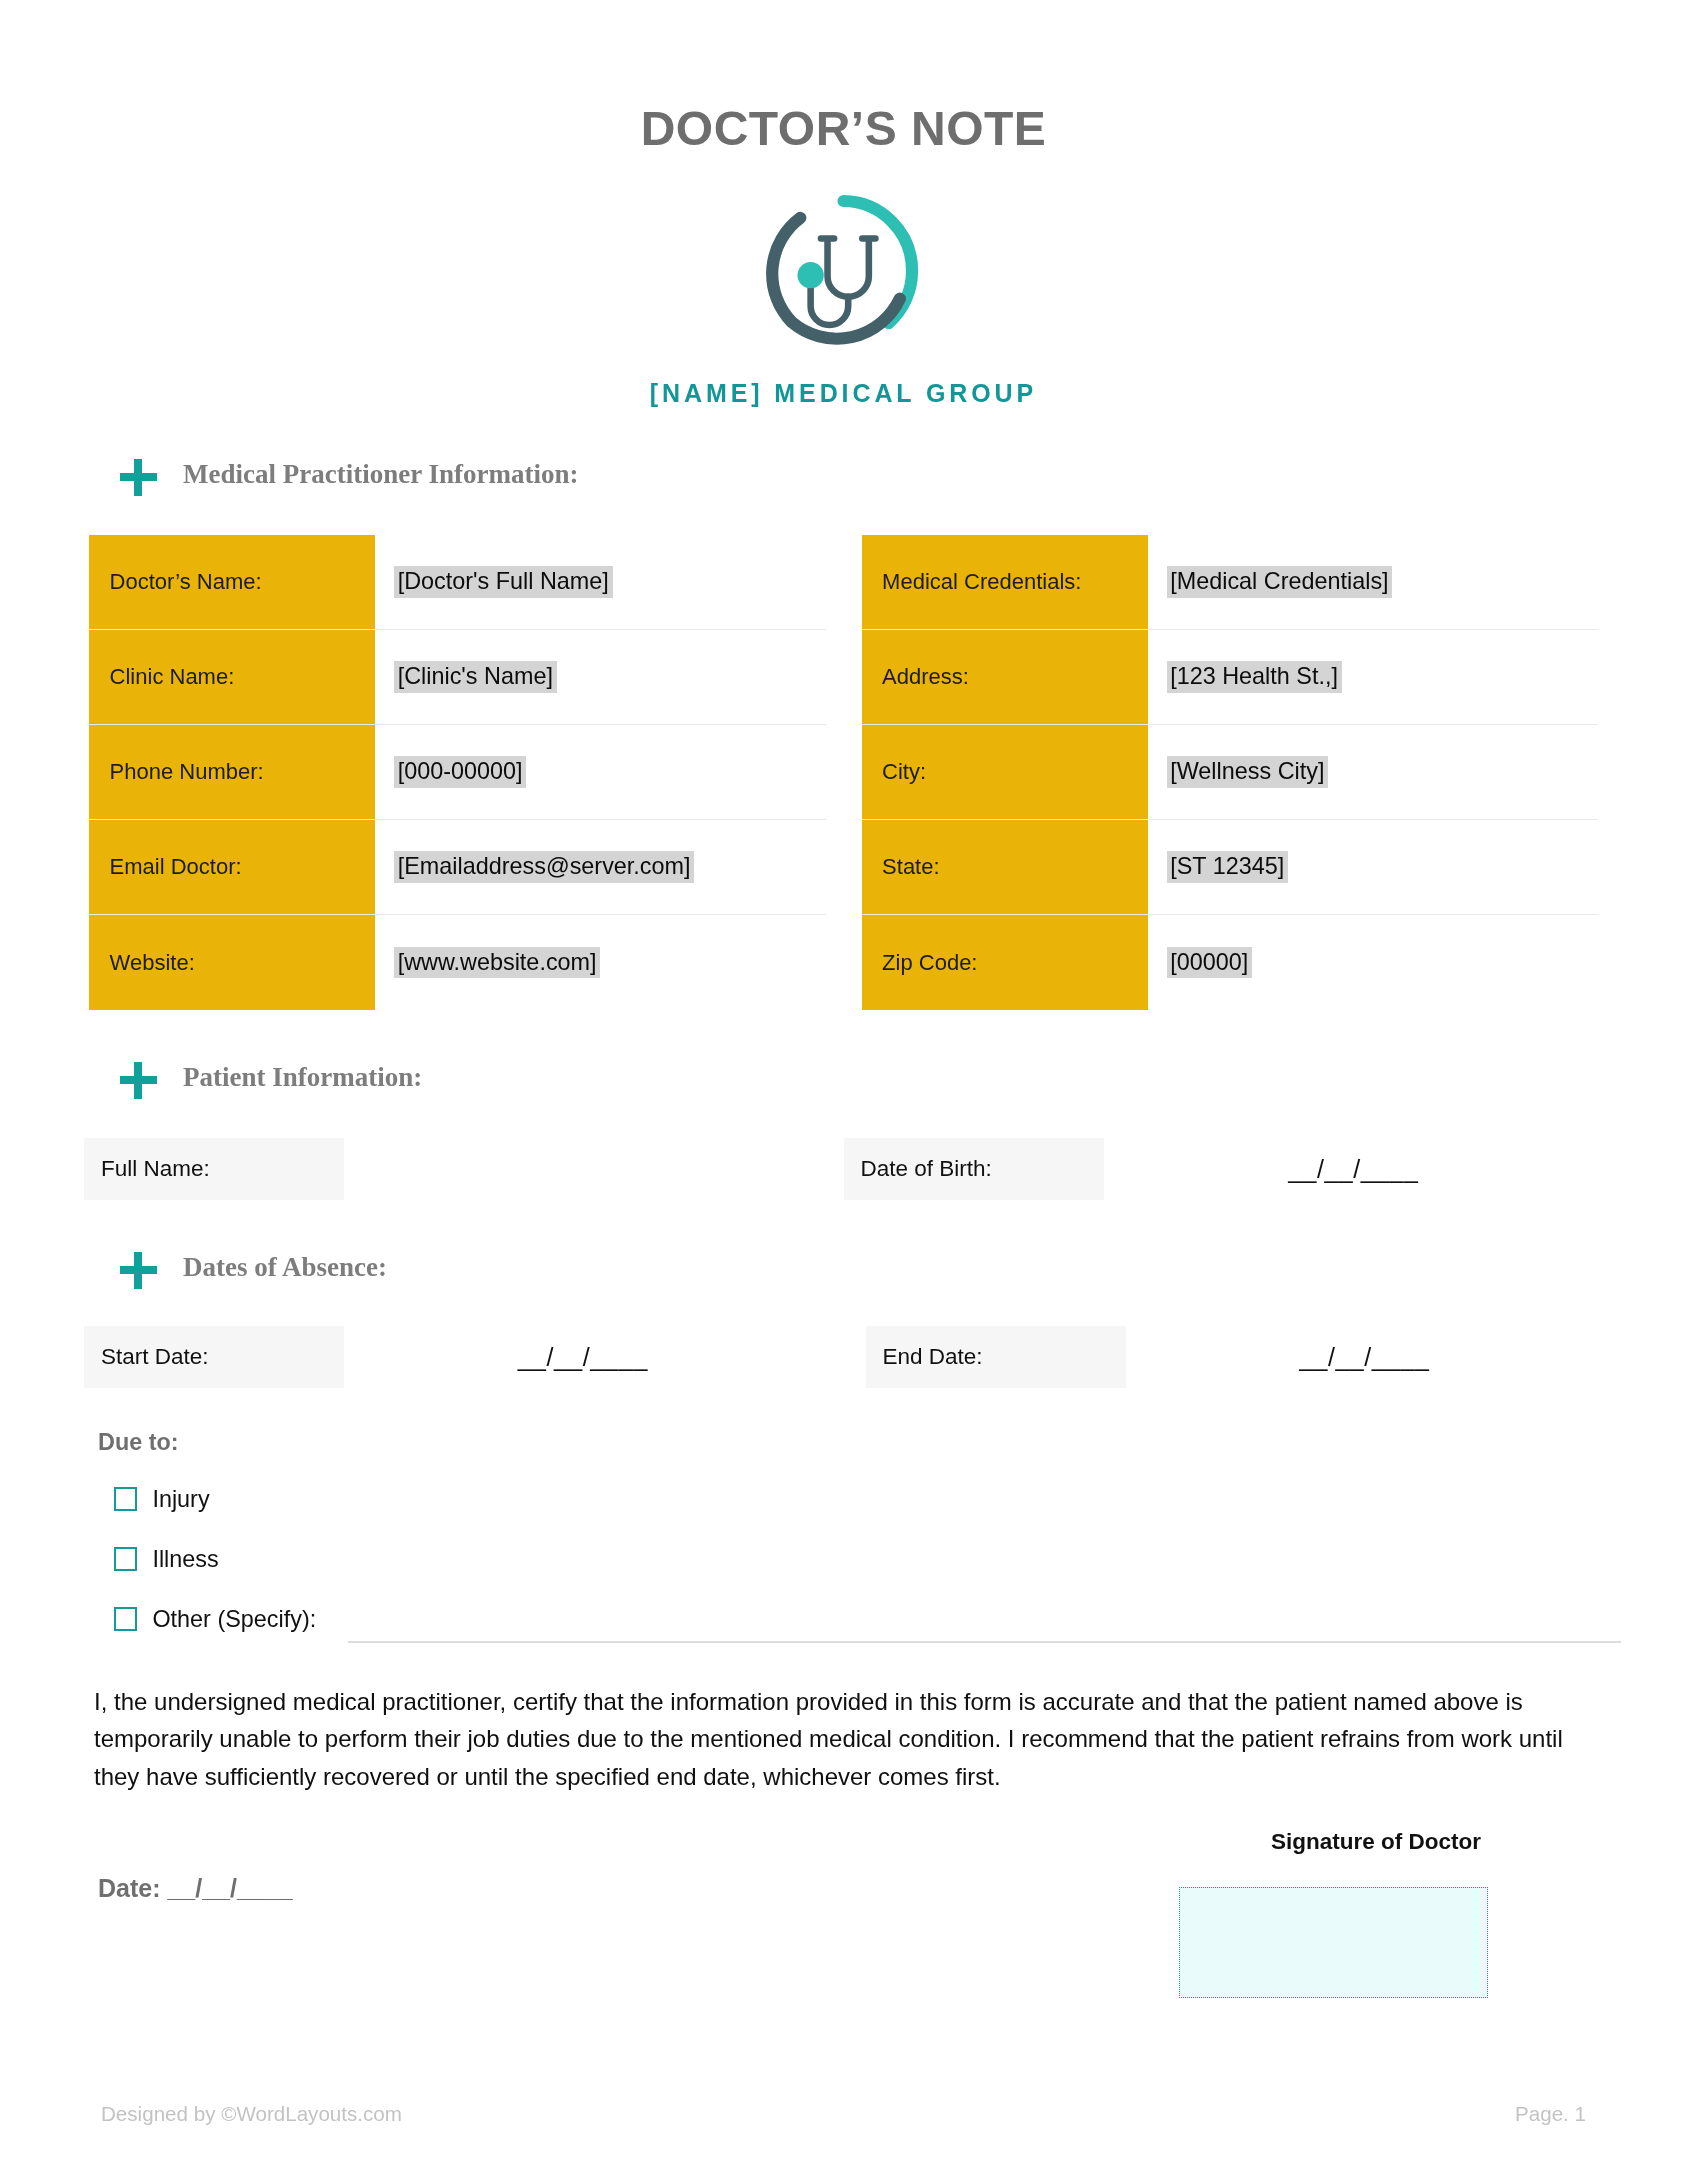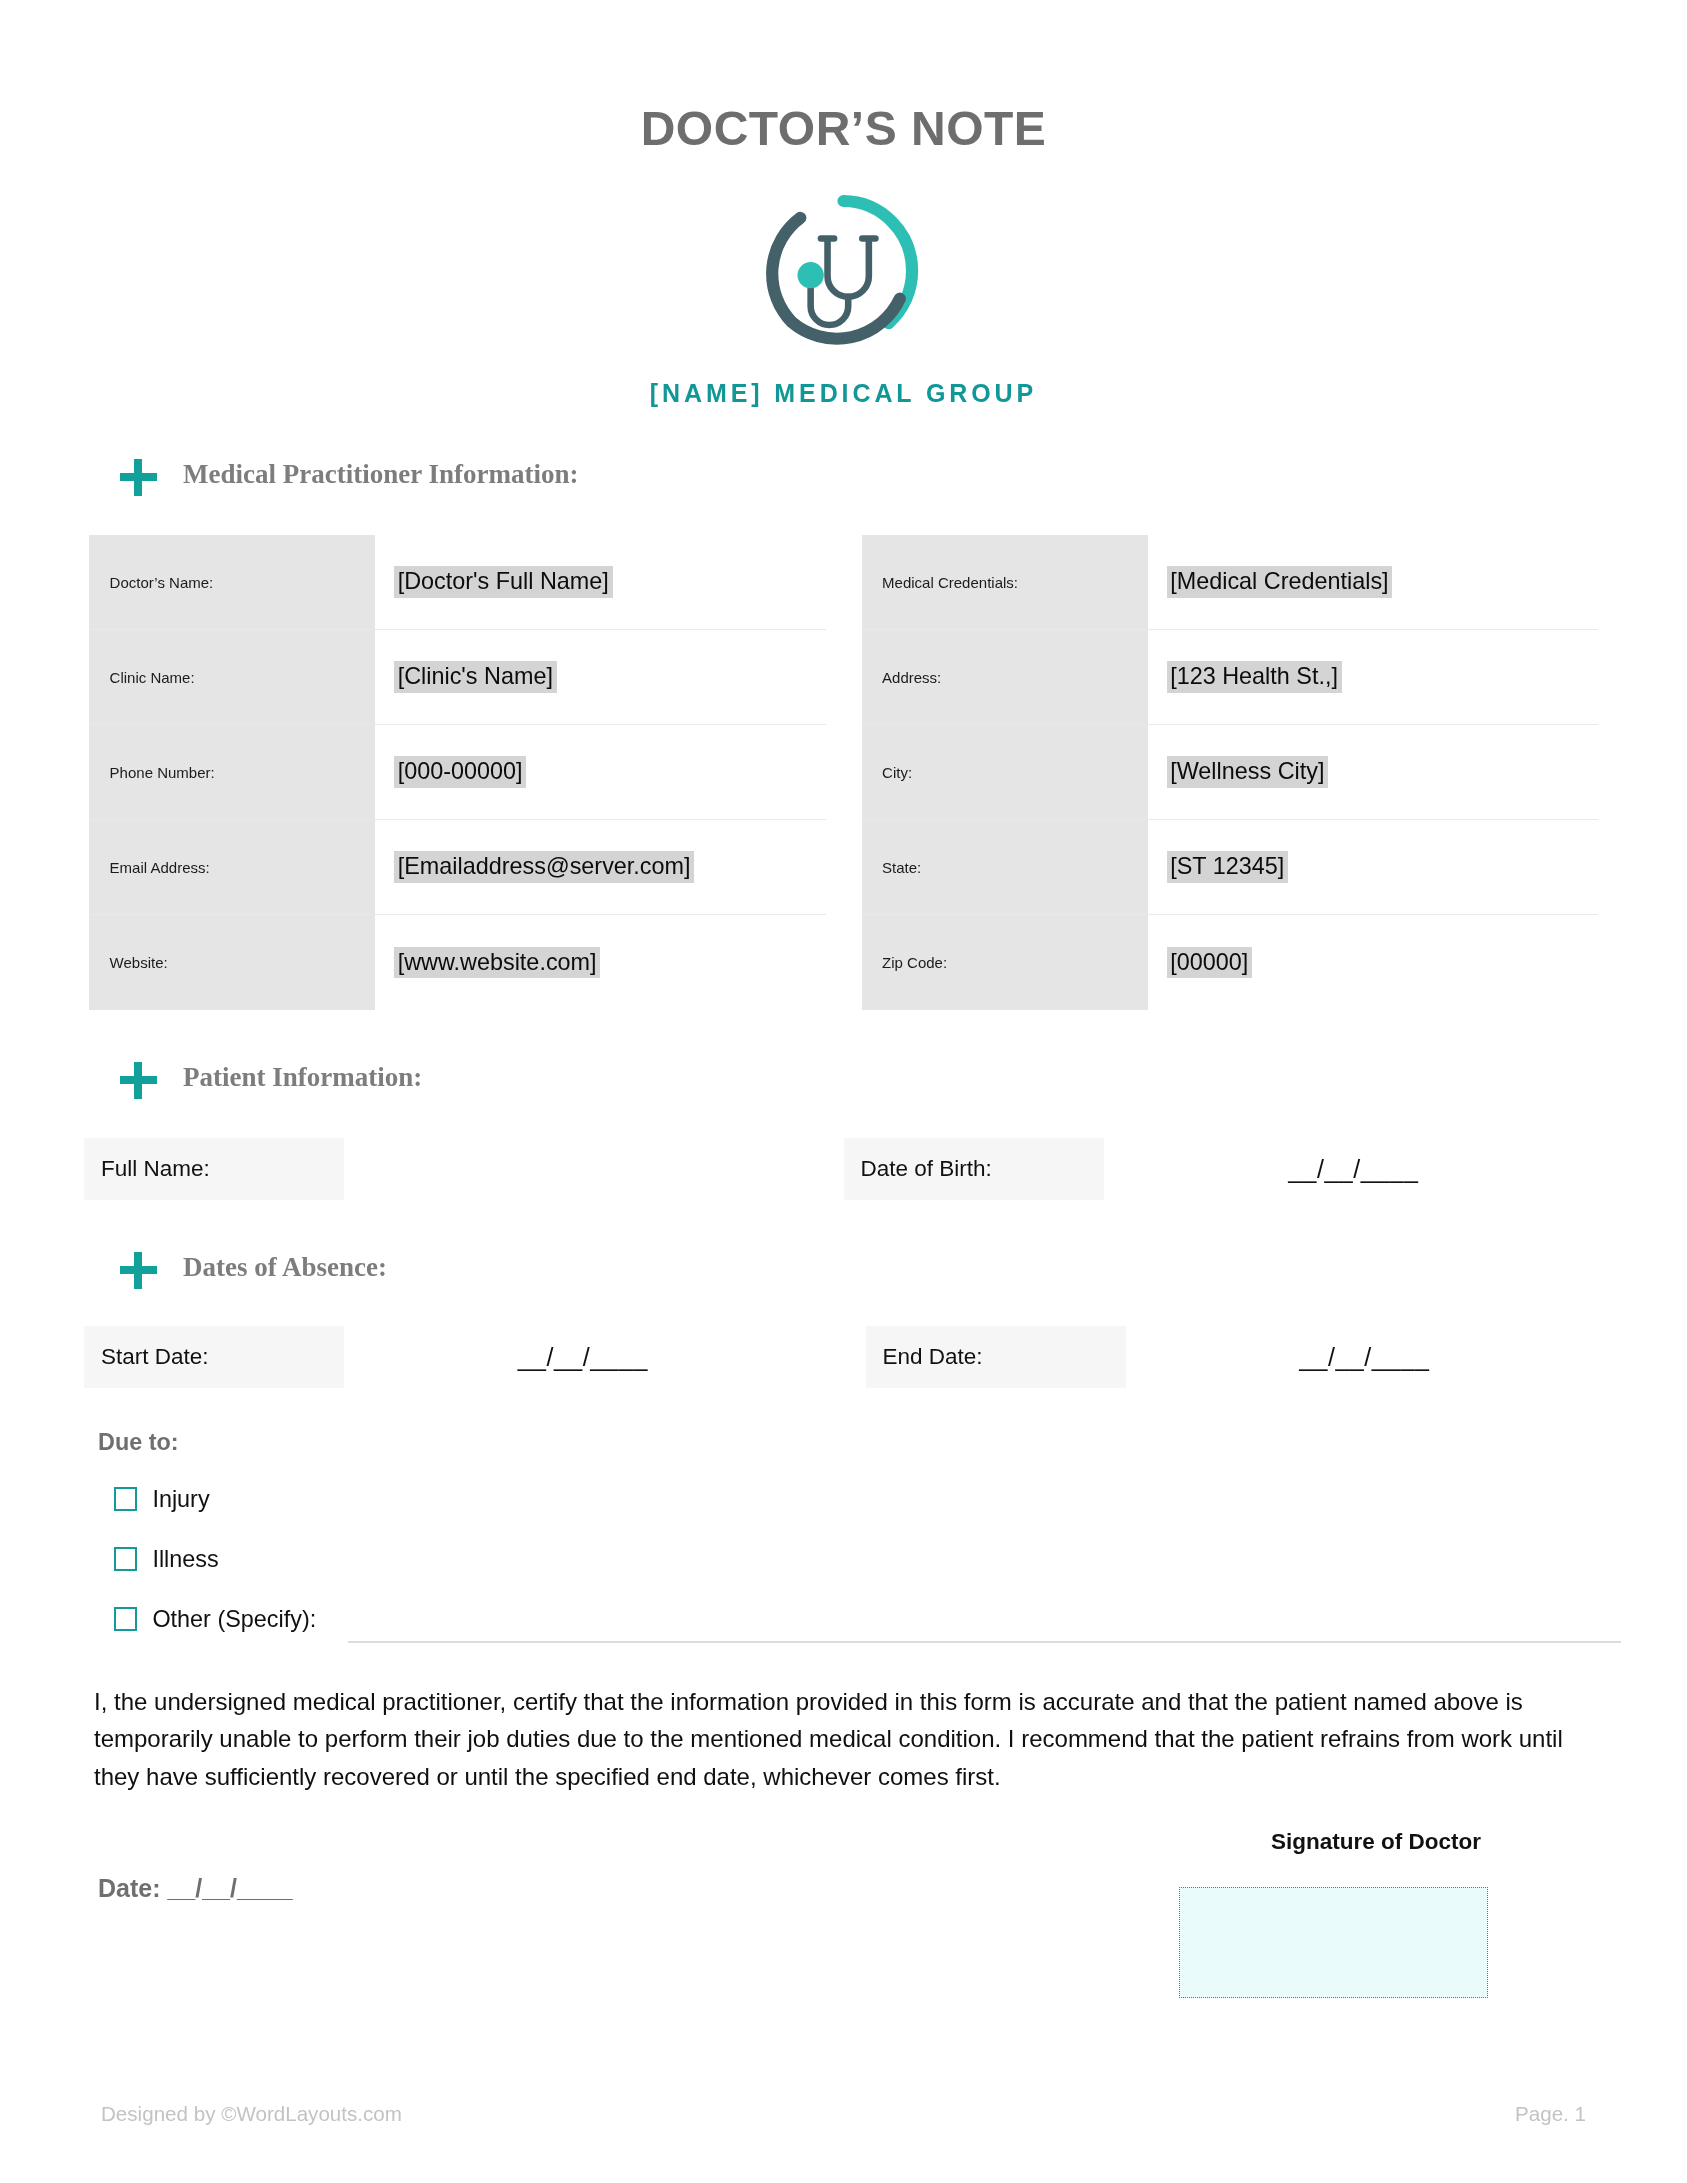--- a/index.html
+++ b/index.html
@@ -91,23 +91,23 @@
     border-bottom: 1.9px solid #e9e9e9;
   }
   .tbl-row:last-child { border-bottom: none; }
 
   .tbl-key {
     width: 286px;
     flex: 0 0 286px;
     align-self: stretch;
     display: flex;
     align-items: center;
-    background: #e5e5e5;
+    background: #eab308;
     padding-left: 20.6px;
-    font-size: 15px;
+    font-size: 22px;
     color: #1c1c1c;
   }
   .tbl-val {
     flex: 1 1 auto;
     align-self: stretch;
     display: flex;
     align-items: center;
     padding-left: 19px;
     background: #ffffff;
   }
@@ -292,21 +292,21 @@
           <span class="placeholder">[Clinic's Name]</span>
         </div>
       </div>
       <div class="tbl-row">
         <div class="tbl-key">Phone Number:</div>
         <div class="tbl-val">
           <span class="placeholder">[000-00000]</span>
         </div>
       </div>
       <div class="tbl-row">
-        <div class="tbl-key">Email Address:</div>
+        <div class="tbl-key">Email Doctor:</div>
         <div class="tbl-val">
           <span class="placeholder">[Emailaddress@server.com]</span>
         </div>
       </div>
       <div class="tbl-row">
         <div class="tbl-key">Website:</div>
         <div class="tbl-val">
           <span class="placeholder">[www.website.com]</span>
         </div>
       </div>

